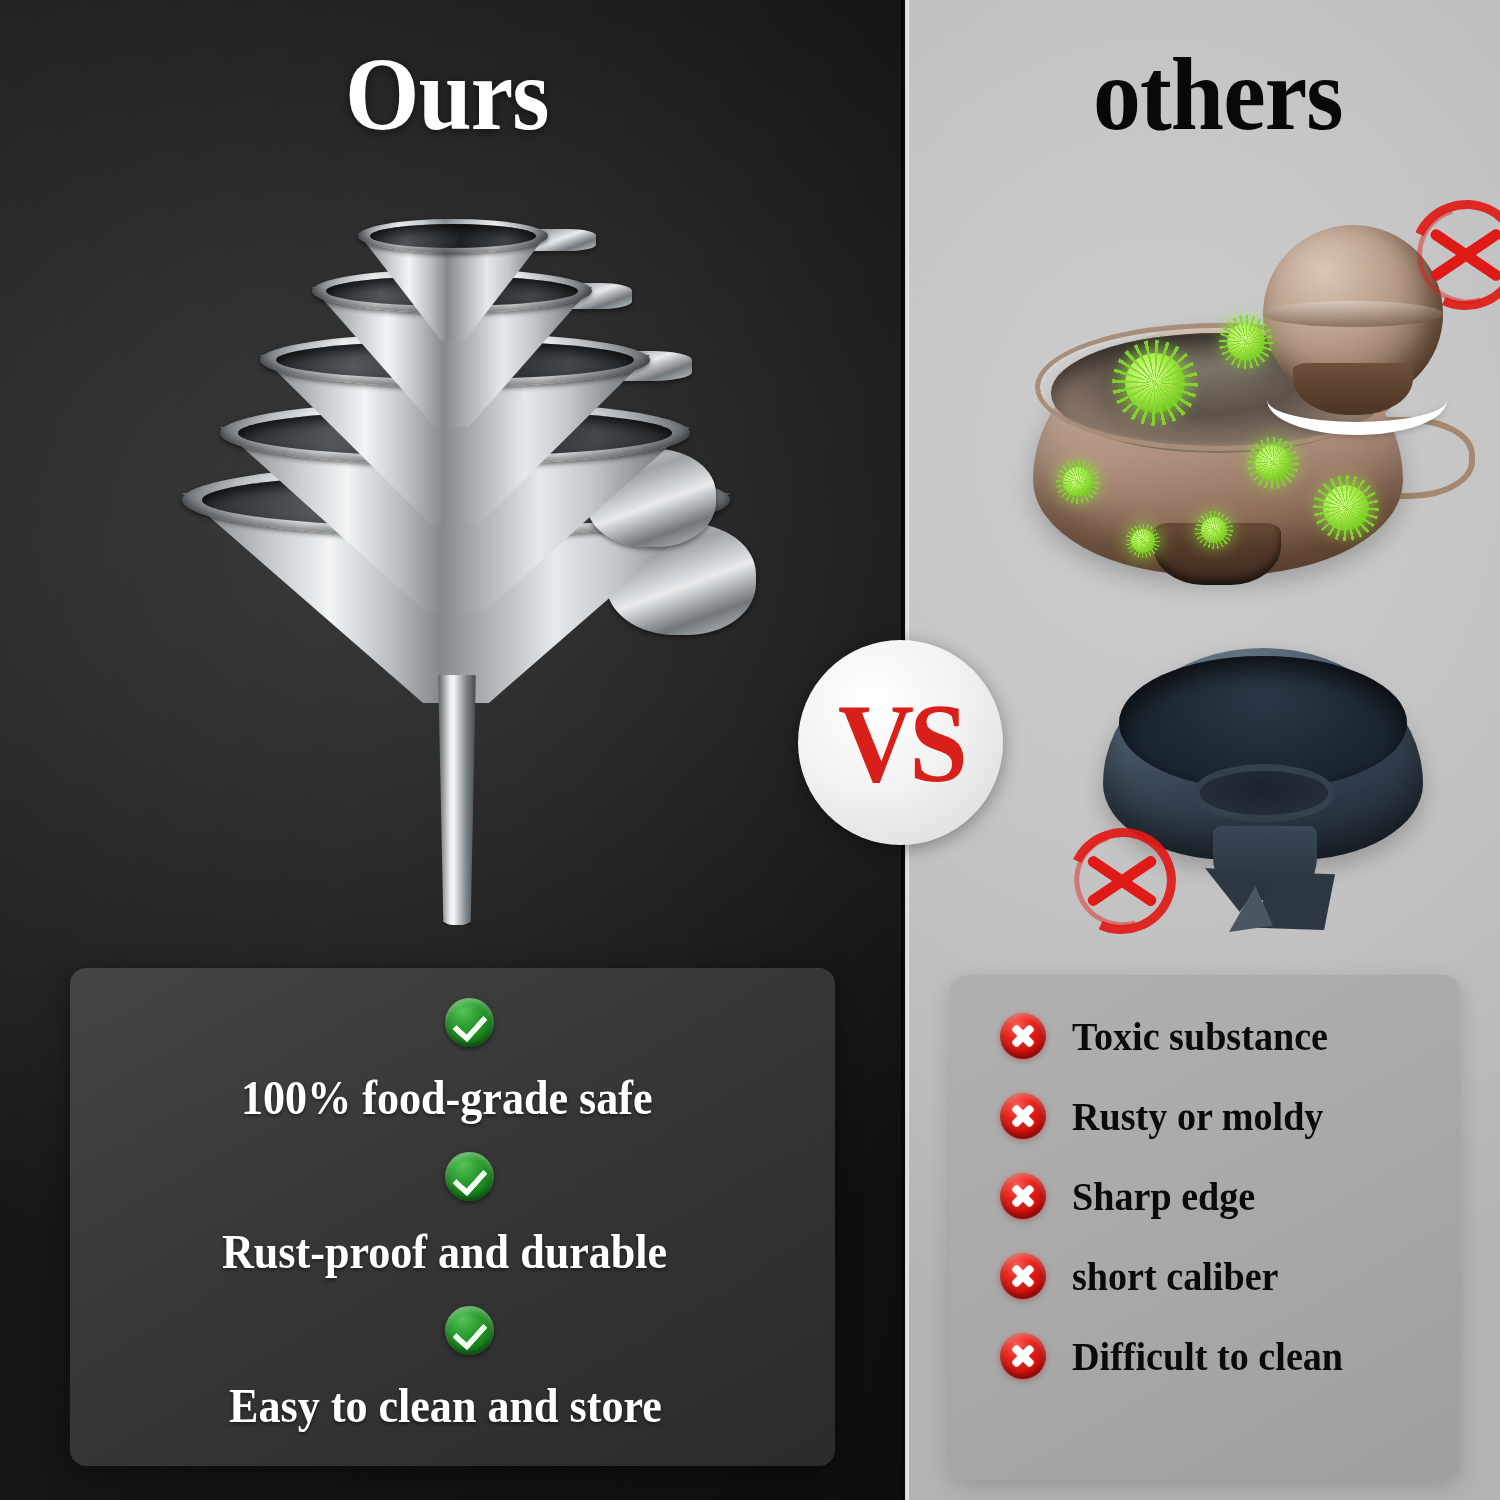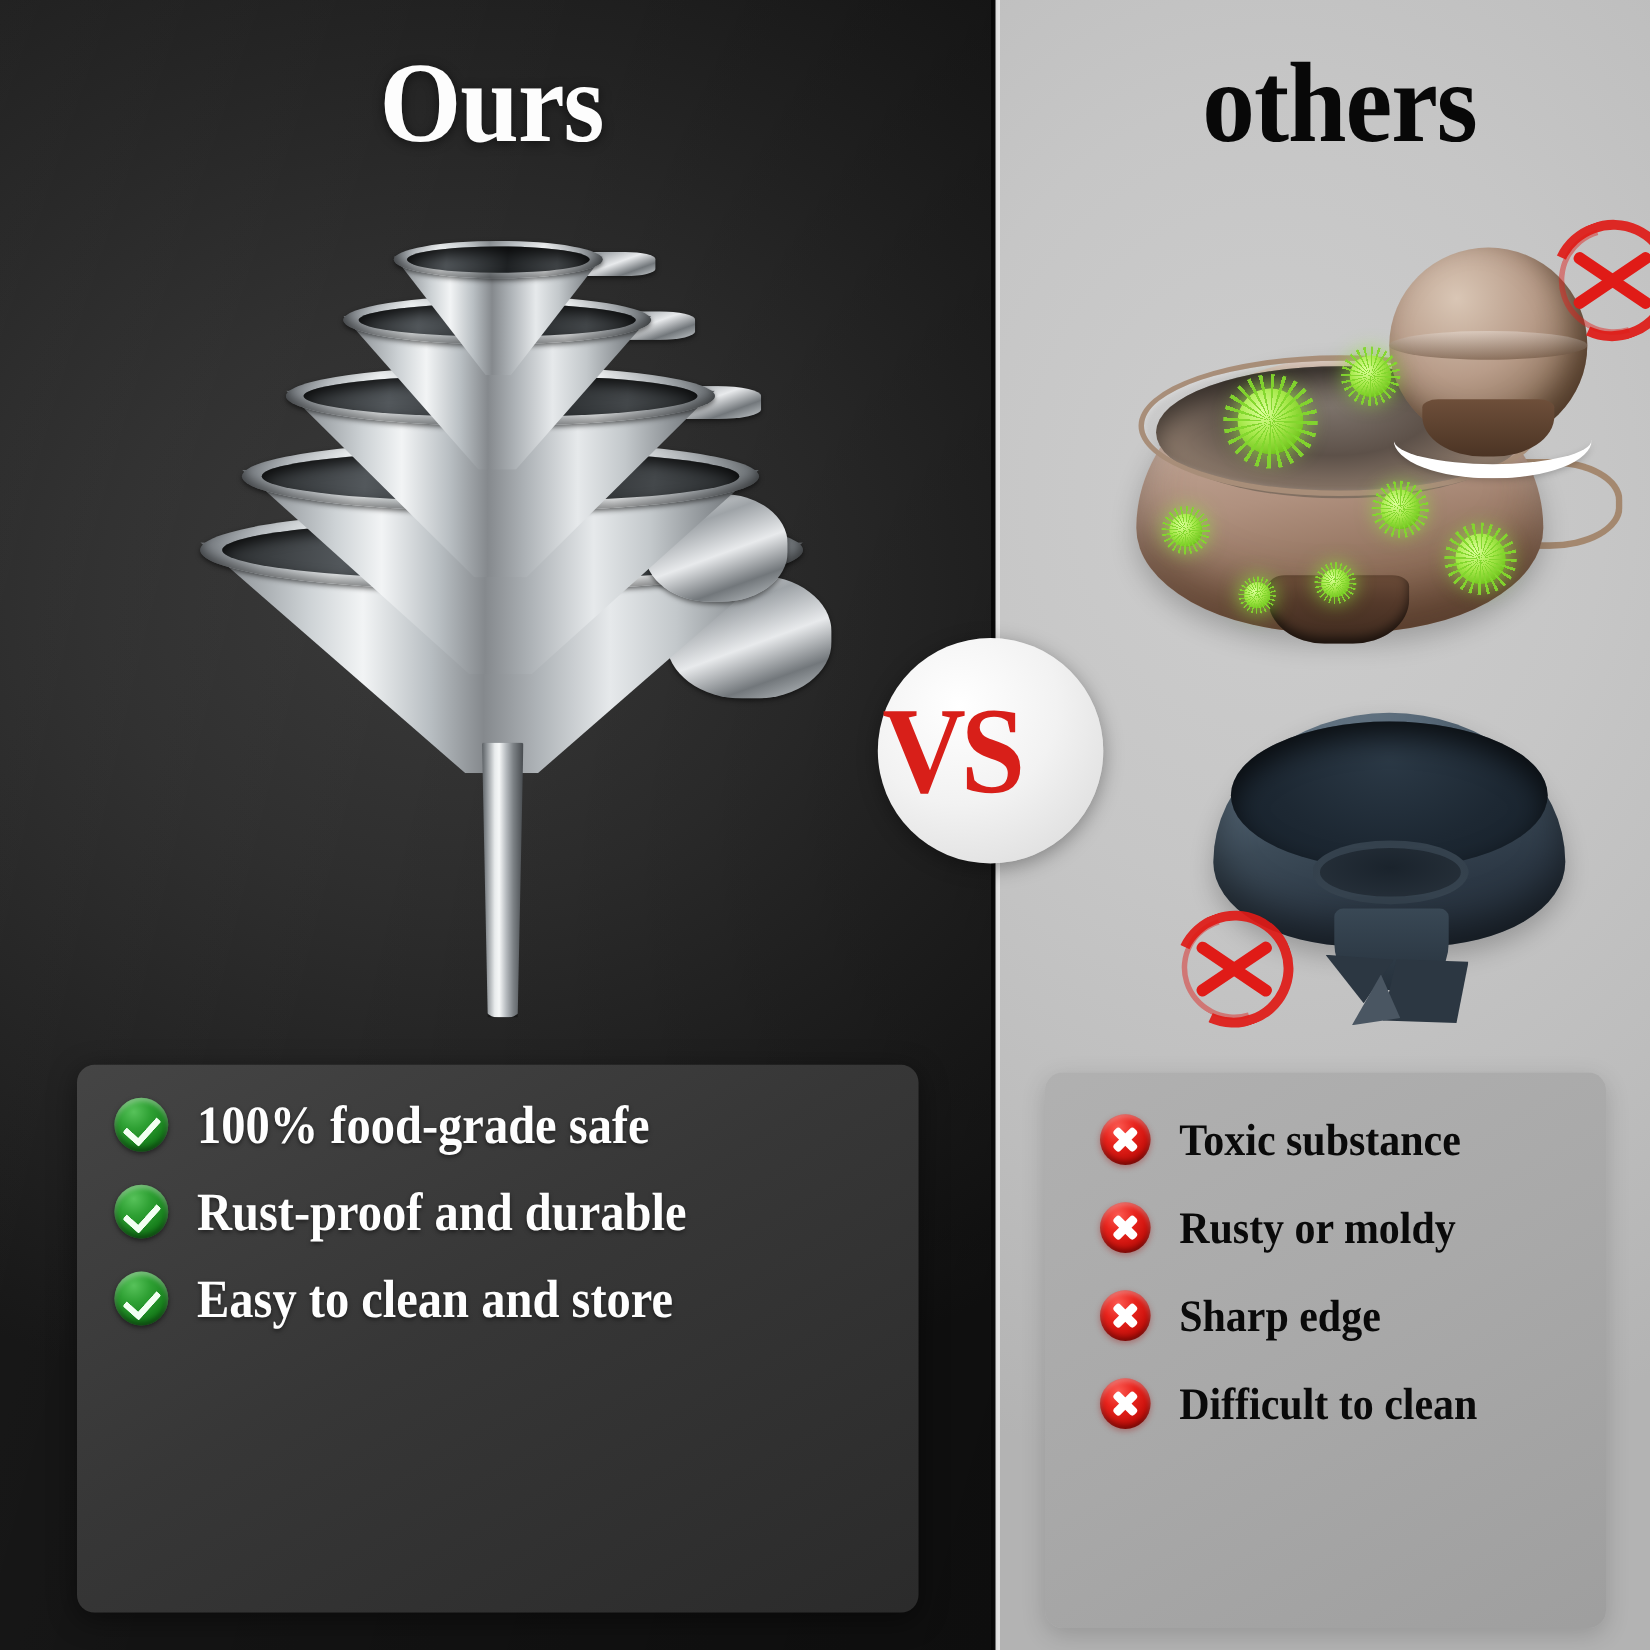--- a/index.html
+++ b/index.html
@@ -209,25 +209,25 @@
     position:absolute; left:50%; top:50%; width:74%; height:11px;
     background:#e01b17; border-radius:5px; transform-origin:center;
   }
   .x-bar.a { transform:translate(-50%,-50%) rotate(34deg); }
   .x-bar.b { transform:translate(-50%,-50%) rotate(-34deg); }
   #x-top { left:1410px; top:200px; width:112px; height:110px; z-index:5; }
   #x-bottom { left:1068px; top:828px; width:108px; height:106px; z-index:5; }
 
   
   #vs-badge {
-    position:absolute; left:798px; top:580px; width:205px; height:205px;
+    position:absolute; left:798px; top:640px; width:205px; height:205px;
     border-radius:50%; z-index:10;
     background:radial-gradient(circle at 36% 30%, #ffffff 0%, #f2f2f2 46%, #e2e2e2 78%, #d2d2d2 100%);
     box-shadow:0 4px 18px rgba(0,0,0,.35);
-    display:flex; align-items:center; justify-content:flex-start;
+    display:flex; align-items:center; justify-content:center;
   }
   #vs-text {
     font-size:112px; font-weight:bold; color:#d81f19; letter-spacing:-5px;
     line-height:1; transform:scaleX(.94);
   }
 
   
   .feature-panel { position:absolute; z-index:8; border-radius:16px; }
   #panel-left {
     left:70px; top:968px; width:765px; height:498px;
@@ -238,21 +238,21 @@
     left:950px; top:975px; width:510px; height:505px;
     background:linear-gradient(150deg, rgba(176,176,176,.97) 0%, rgba(168,168,168,.97) 50%, rgba(158,158,158,.97) 100%);
     box-shadow:0 6px 22px rgba(0,0,0,.16);
   }
 
   .feature-list { list-style:none; display:flex; flex-direction:column; }
   #list-left  { padding:30px 0 0 34px; gap:30px; }
   #list-right { padding:38px 0 0 50px; gap:34px; }
 
   .feature-item { display:flex; align-items:center; }
-  #list-left  .feature-item { gap:26px; }
+  #list-left  .feature-item { gap:26px;flex-direction:column; }
   #list-right .feature-item { gap:26px; }
 
   
   .icon-check {
     flex:0 0 auto; width:49px; height:49px; border-radius:50%;
     background:radial-gradient(circle at 36% 26%, #57c25a 0%, #2ea033 32%, #17801c 68%, #0d5c12 100%);
     box-shadow:inset 0 -3px 6px rgba(0,0,0,.45), inset 0 3px 5px rgba(255,255,255,.4), 0 2px 5px rgba(0,0,0,.5);
     position:relative;
   }
   .icon-check::after{
@@ -416,18 +416,22 @@
       <li class="feature-item">
         <span class="icon-x"></span>
         <span class="feature-text">Rusty or moldy</span>
       </li>
       <li class="feature-item">
         <span class="icon-x"></span>
         <span class="feature-text">Sharp edge</span>
       </li>
       <li class="feature-item">
         <span class="icon-x"></span>
+        <span class="feature-text">short caliber</span>
+      </li>
+      <li class="feature-item">
+        <span class="icon-x"></span>
         <span class="feature-text">Difficult to clean</span>
       </li>
     </ul>
   </div>
 
 </div>
 
 </body></html>

